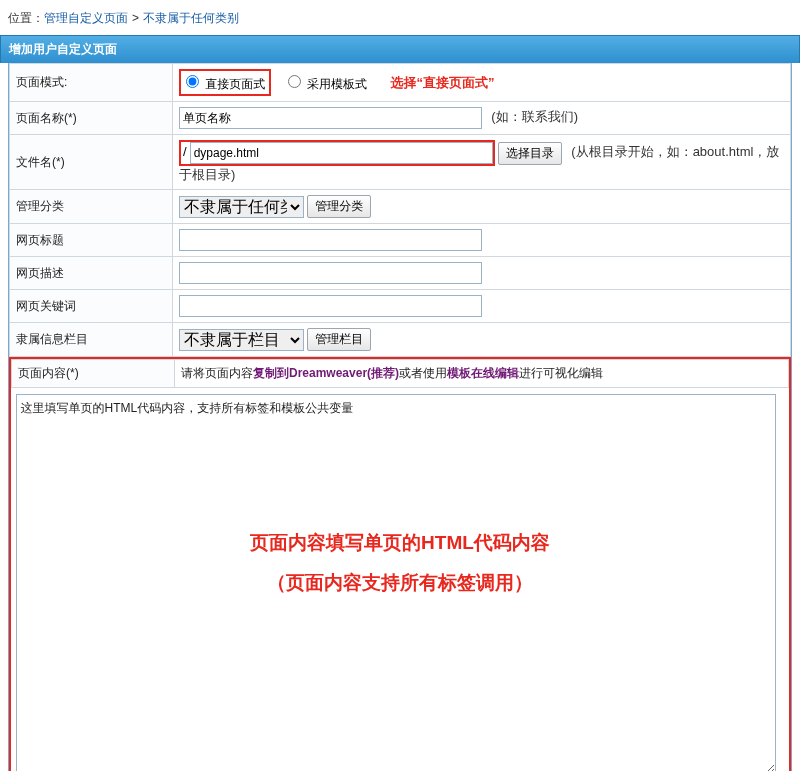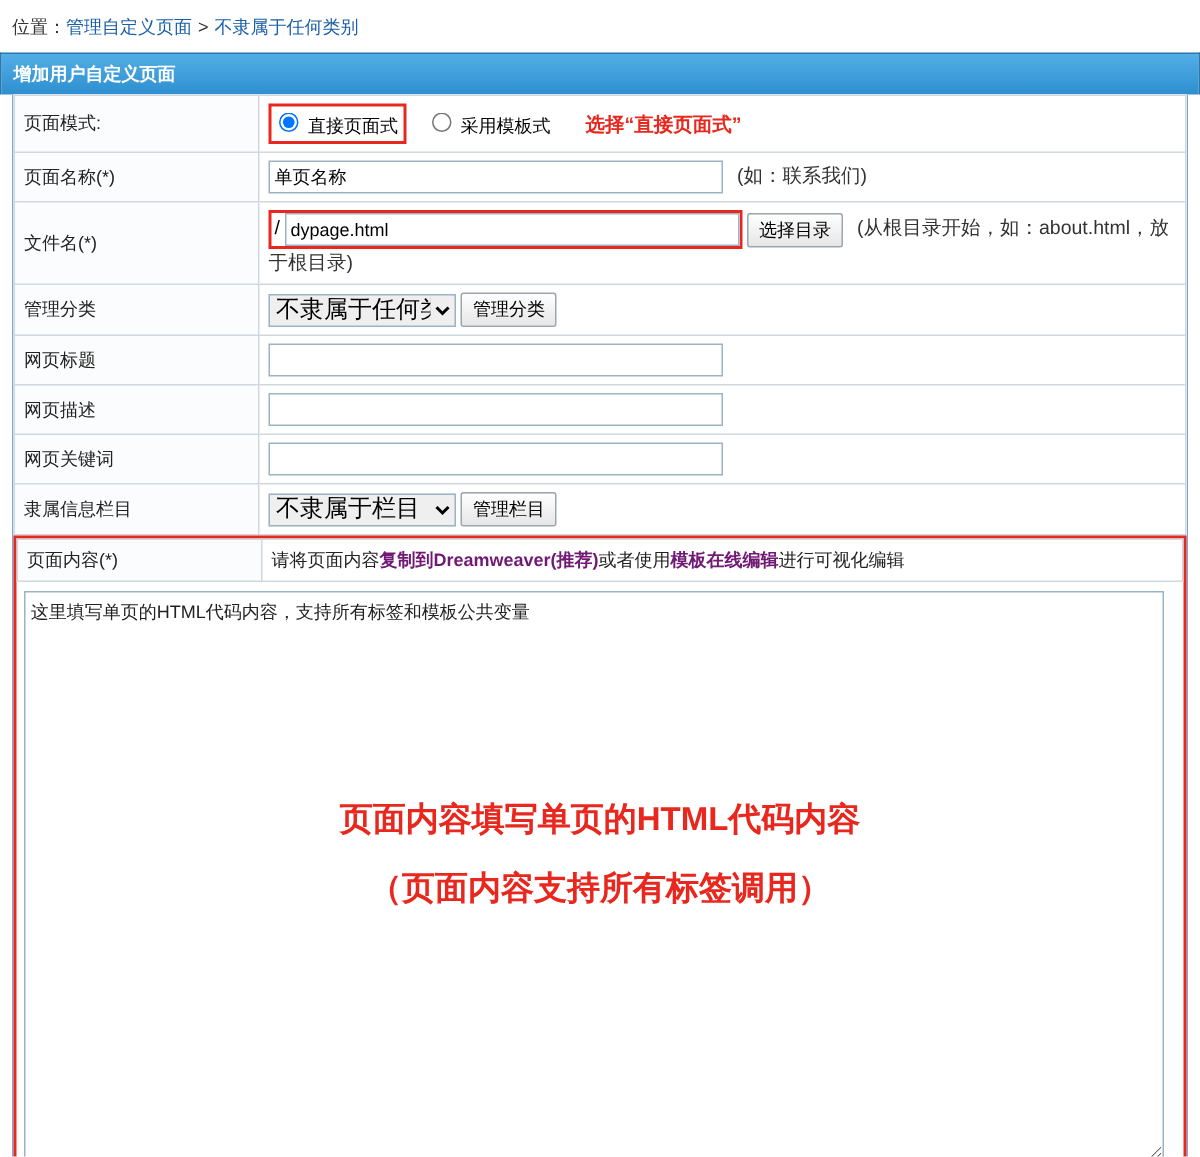--- a/index.html
+++ b/index.html
@@ -167,21 +167,21 @@
     overflow: auto;
   }
   .overlay-note {
     position: absolute;
     top: 135px;
     left: 0;
     width: 100%;
     text-align: center;
     color: #e8281e;
     font-weight: bold;
-    font-size: 22px;
+    font-size: 19px;
     pointer-events: none;
     line-height: 2.1;
   }
   .slash { font-size: 13px; margin: 0 3px 0 2px; }
 </style>
 </head>
 <body>
 
 <div class="page">
 

